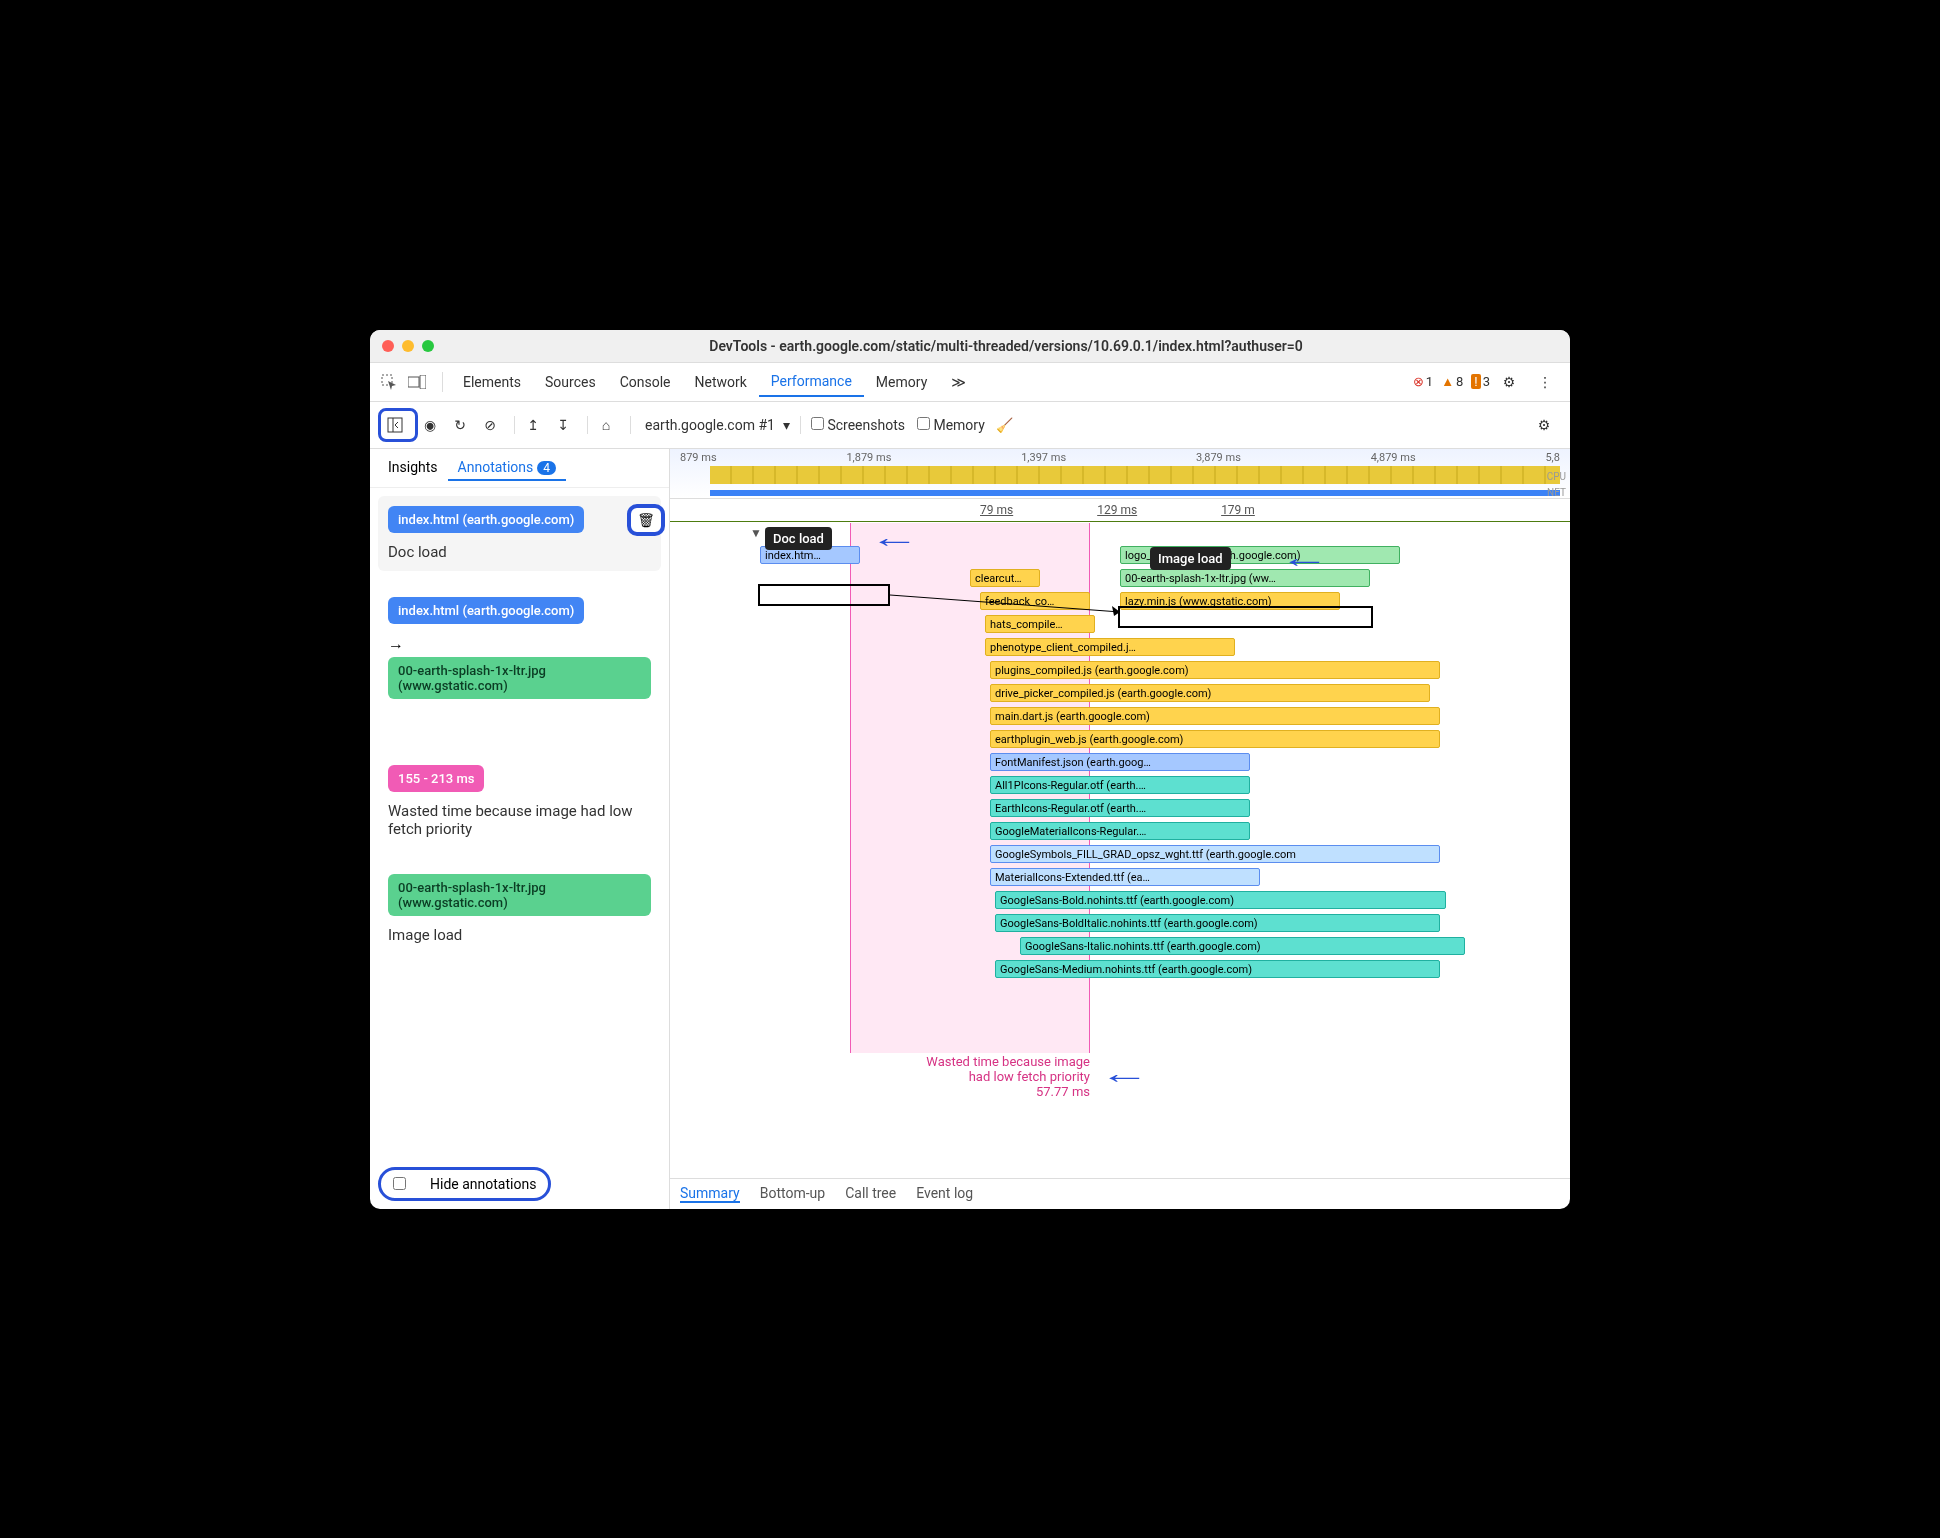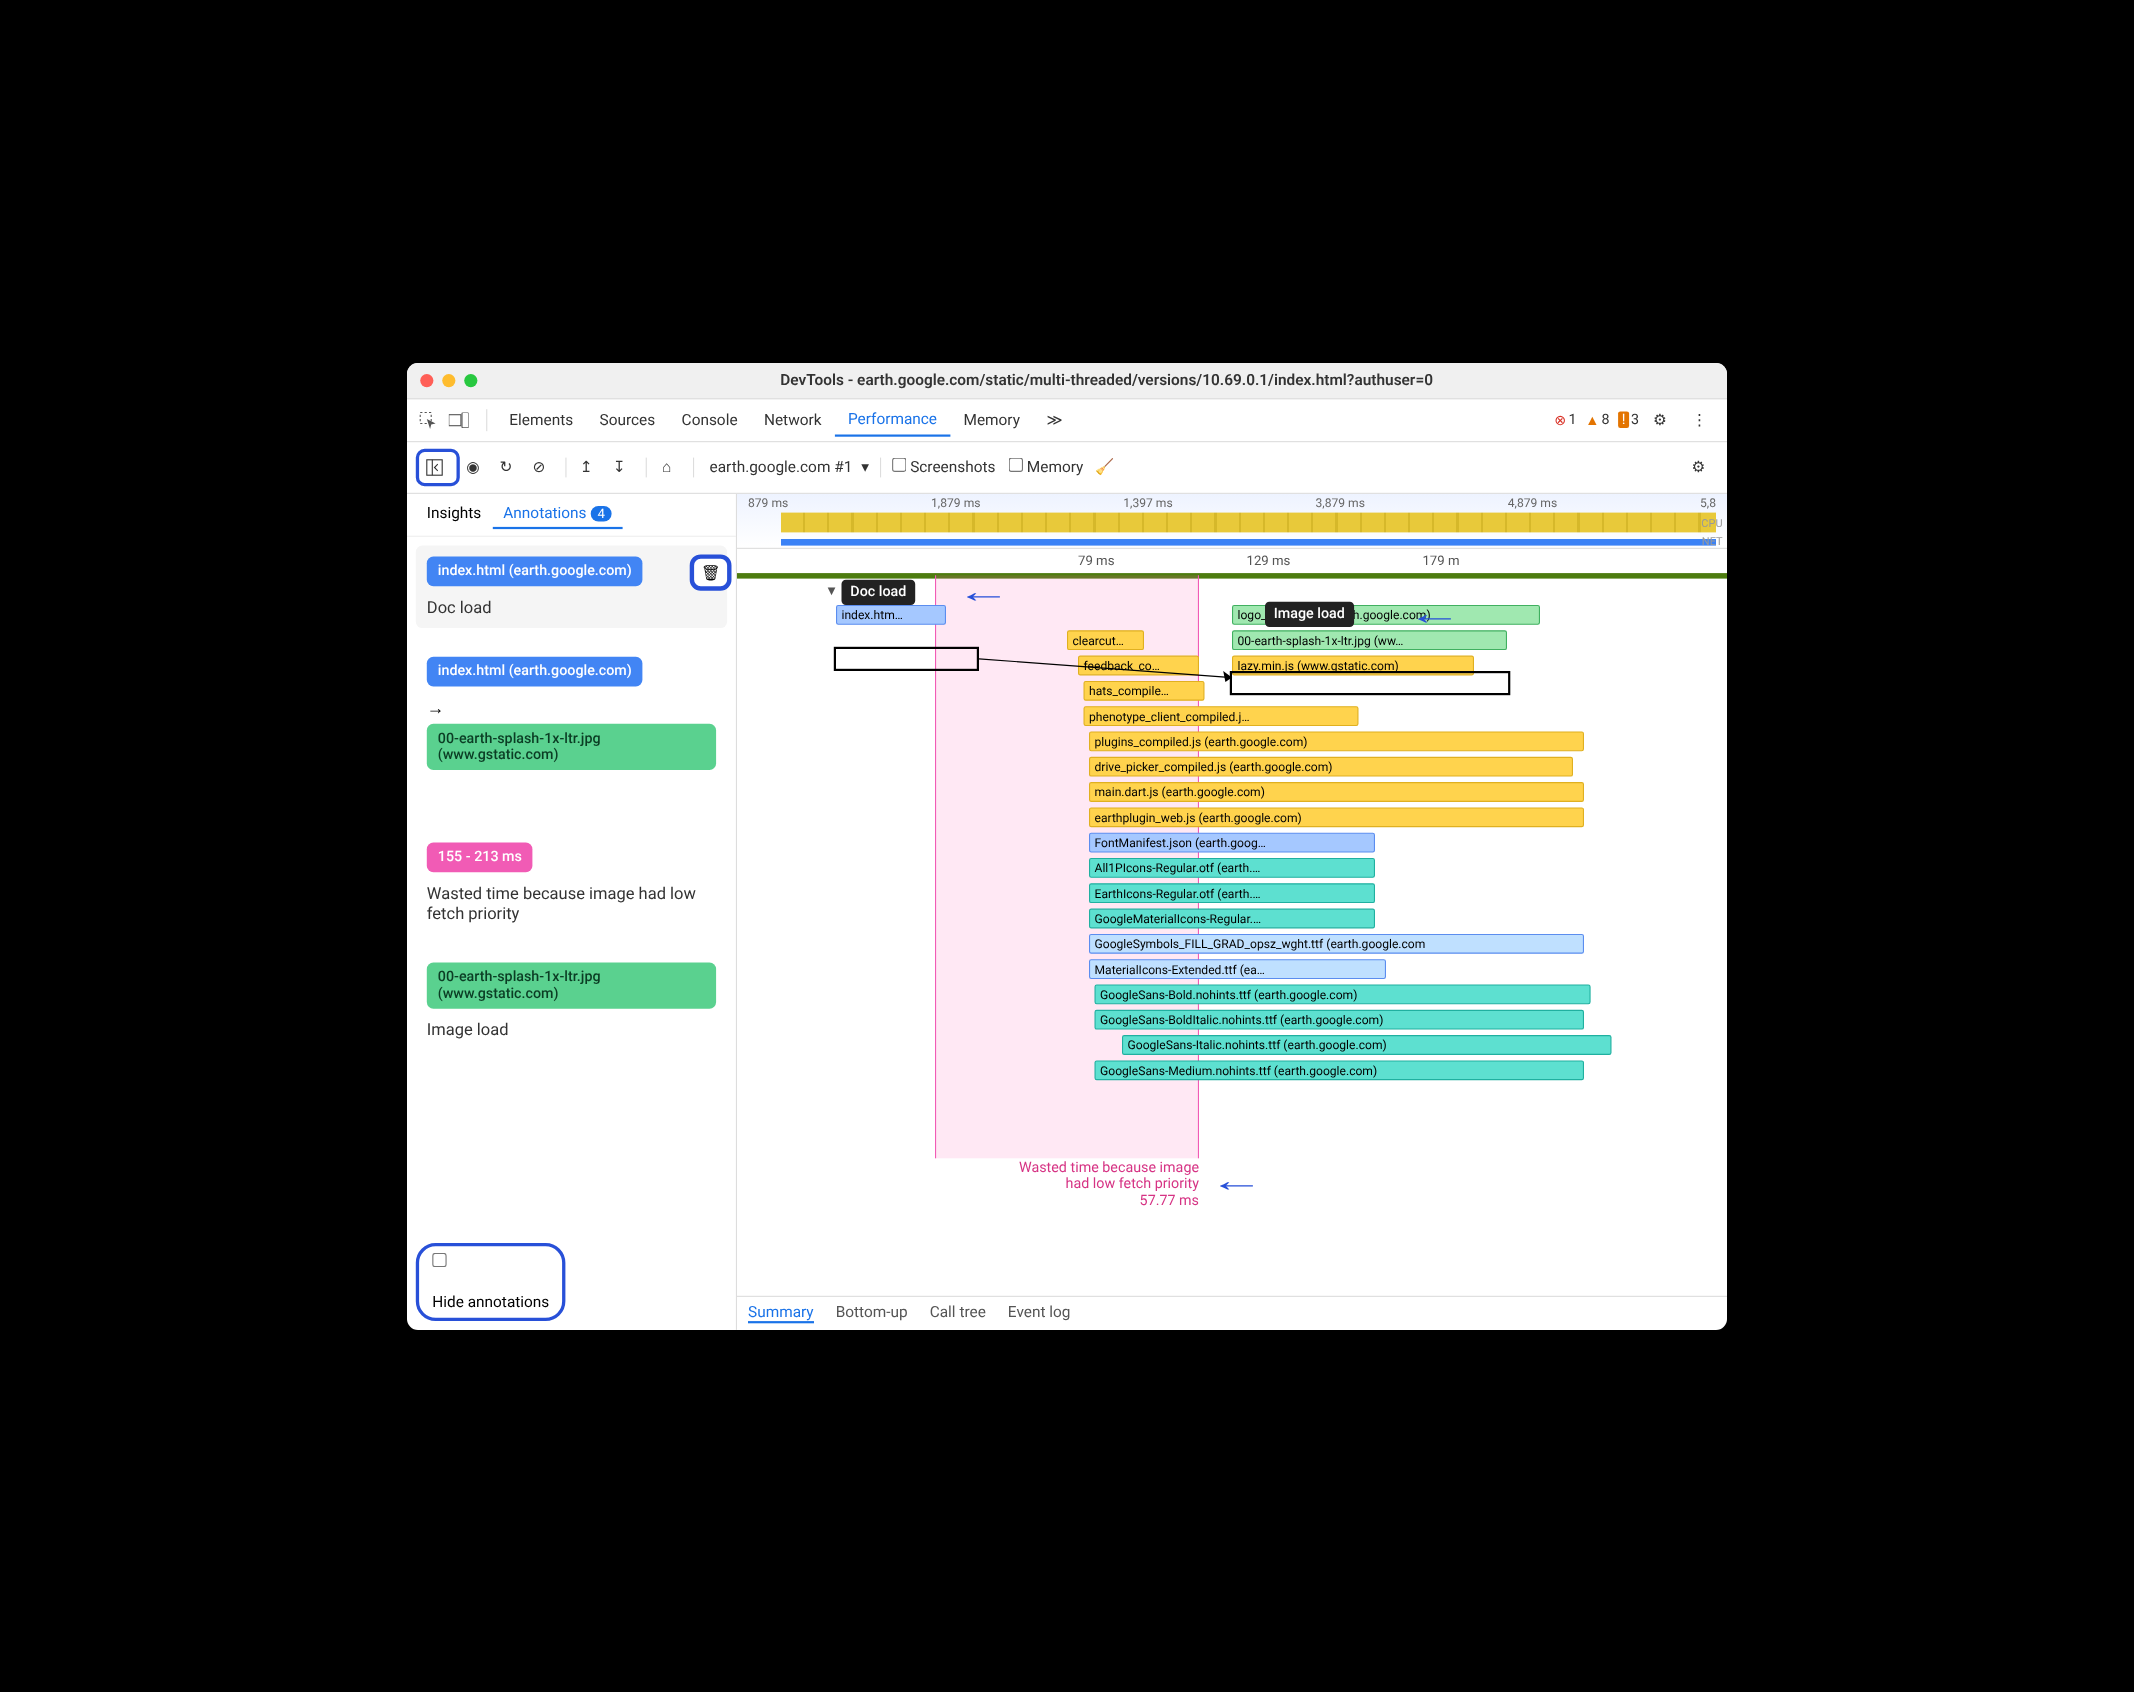--- a/index.html
+++ b/index.html
@@ -31,31 +31,31 @@
 .badge { background:#1a73e8; color:#fff; border-radius:10px; padding:0 6px; font-size:12px; margin-left:4px;}
 .anno-list { flex:1; overflow:auto; padding:8px;}
 .anno-card { background:#f5f5f5; border-radius:6px; padding:10px; margin-bottom:16px; position:relative;}
 .pill { border-radius:6px; padding:6px 10px; font-size:13px; font-weight:500; margin-bottom:6px; display:inline-block;}
 .pill.blue { background:#4285f4; color:#fff;}
 .pill.green { background:#5ad18f; color:#0b3d24;}
 .pill.pink { background:#f15bb5; color:#fff;margin-top:24px;}
 .anno-text { color:#333; font-size:15px; margin-top:4px;}
 .arrow-sep { font-size:16px; margin:4px 0;}
 .trash-hl { position:absolute; right:-4px; top:8px; border:4px solid #2850d8; border-radius:10px; padding:4px 6px; background:#fff;}
-.hide-anno { margin:8px; border:3px solid #2850d8; border-radius:18px; padding:6px 12px; display:flex; align-items:flex-start; gap:24px; width:fit-content;flex-direction:column;}
+.hide-anno { margin:8px; border:3px solid #2850d8; border-radius:18px; padding:6px 12px; display:flex; align-items:center; gap:24px; width:fit-content;}
 
 .main { flex:1; display:flex; flex-direction:column; overflow:hidden;}
 .overview { height:50px; border-bottom:1px solid #ddd; position:relative; background:linear-gradient(#eef3ff,#fff); font-size:11px; color:#666;}
 .overview .ticks{ position:absolute; top:2px; left:0; right:0; display:flex; justify-content:space-between; padding:0 10px;}
 .overview .cpu-strip{ position:absolute; bottom:14px; left:40px; right:10px; height:18px; background:repeating-linear-gradient(90deg,#e8c93a 0 20px,#d6b82a 20px 22px);}
 .overview .net-strip{ position:absolute; bottom:2px; left:40px; right:10px; height:6px; background:#3b82f6;}
 .overview .lbl{position:absolute; right:4px; font-size:10px; color:#999;}
 
 .timeline { flex:1; overflow:auto; position:relative; font-size:12px;}
-.time-ruler { display:flex; padding:4px 0 4px 100px; color:#555; font-size:12px; gap:120px; border-bottom:5px solid #4d7c0f;}
+.time-ruler { display:flex; padding:4px 0 4px 100px; color:#555; font-size:12px; gap:84px; border-bottom:1px solid #4d7c0f;text-decoration:underline;}
 .net-section { position:relative; padding-left:20px;}
 .net-header { font-size:12px; color:#555; padding:4px 0 4px 60px;}
 .track-row { position:relative; height:22px; margin-bottom:1px;}
 .bar { position:absolute; height:18px; top:2px; border-radius:2px; font-size:11px; line-height:18px; padding:0 4px; overflow:hidden; white-space:nowrap; text-overflow:ellipsis;}
 .bar.doc{background:#a5c8ff;border:1px solid #5b8def;}
 .bar.yellow{background:#ffd34d;border:1px solid #e0b020;}
 .bar.teal{background:#5de0d0;border:1px solid #20b0a0;}
 .bar.font{background:#bfe0ff;border:1px solid #5b8def;}
 .bar.green{background:#a0e8b0;border:1px solid #40b060;}
 .tooltip { position:absolute; background:#222; color:#fff; font-size:13px; padding:4px 8px; border-radius:4px; z-index:5; font-weight:500;}

